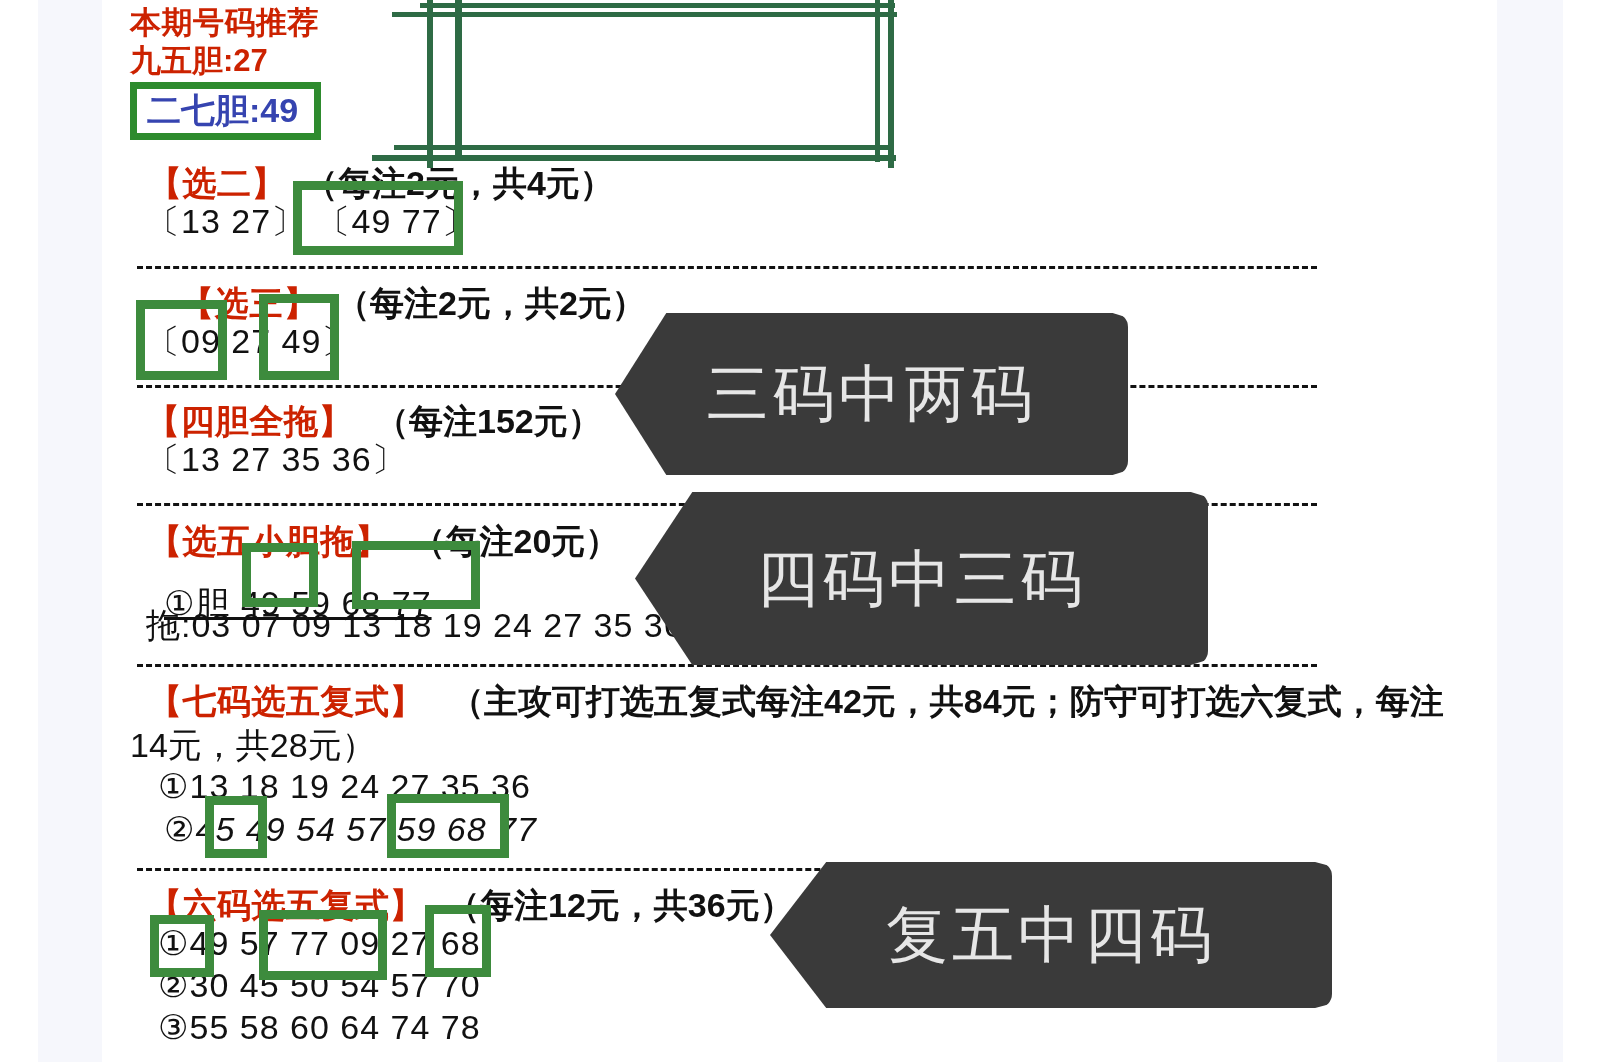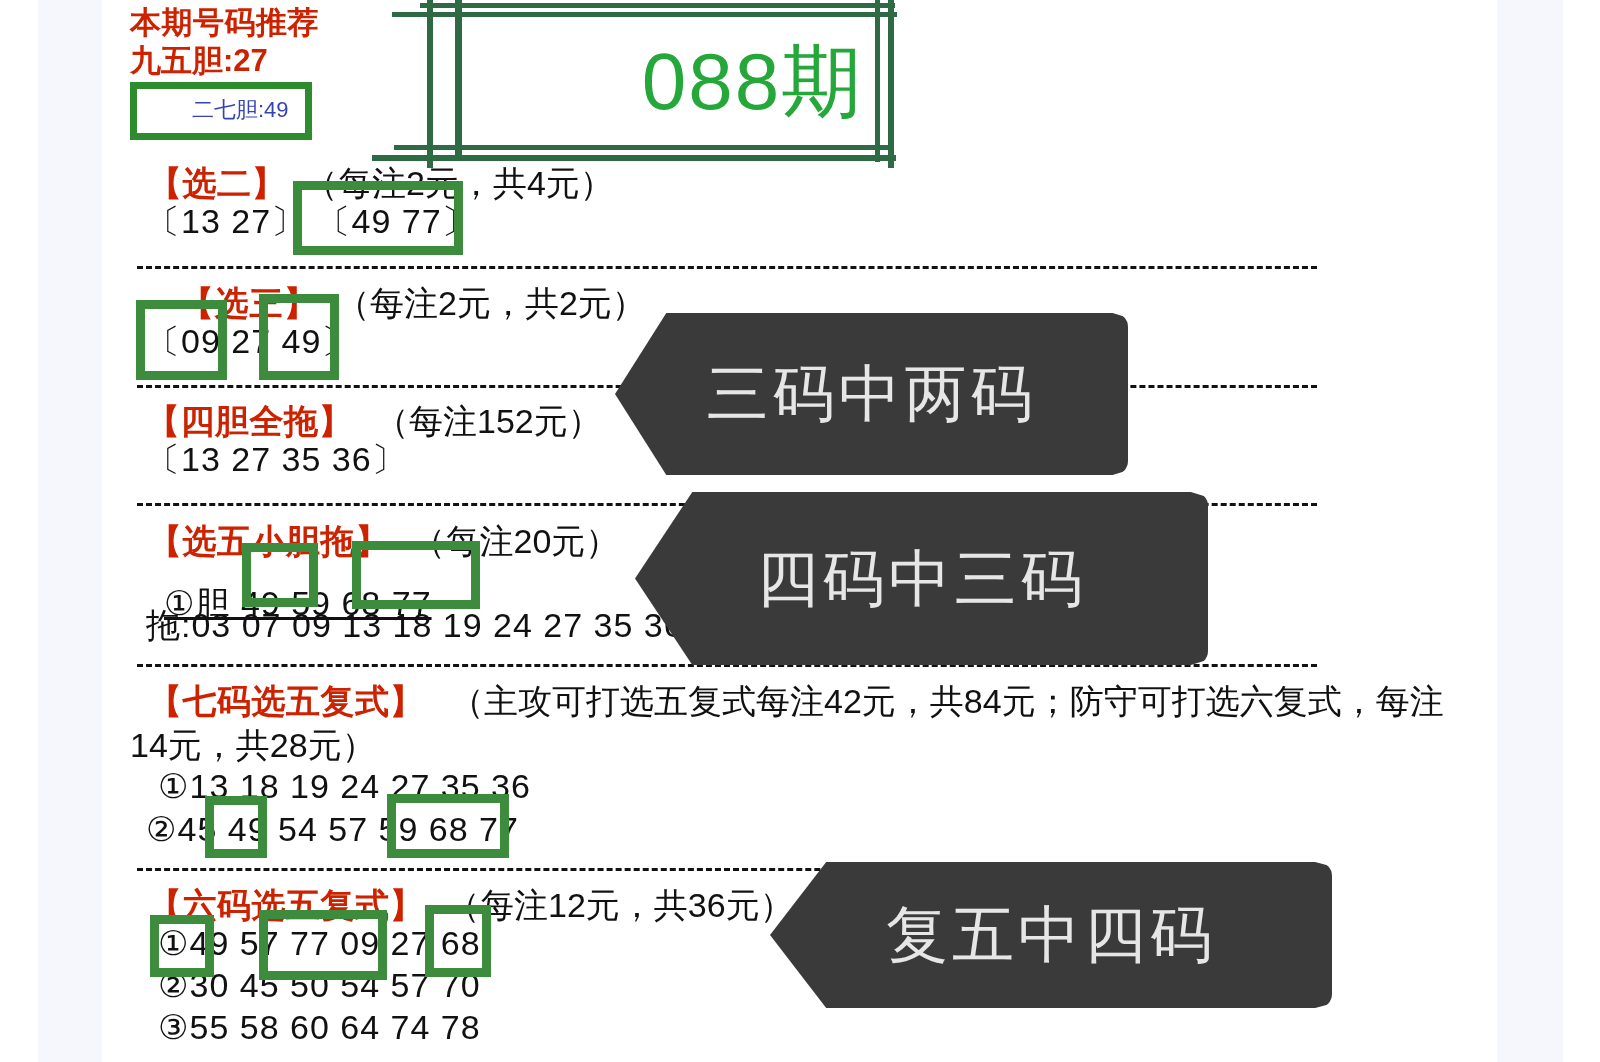--- a/index.html
+++ b/index.html
@@ -71,25 +71,24 @@
   }
   .hdr-box {
     margin-top: 2px;
     display: inline-block;
     border: 7px solid #2e8b2e;
     padding: 2px 16px 4px 10px;
     background: #ffffff;
   }
   .hdr-box-text {
     color: #3644b0;
-    font-weight: normal;
-    font-size: 22px;
+    font-weight: bold;
+    font-size: 34px;
     line-height: 38px;
     white-space: nowrap;
-    margin-left: 45px;
   }
 
   
   .issue {
     position: absolute;
     left: 413px;
     top: 16px;
     width: 475px;
     height: 134px;
     display: flex;
@@ -108,21 +107,21 @@
     white-space: nowrap;
     font-size: 34px;
     line-height: 46px;
     color: #111111;
   }
   .sect-title {
     color: #cc2200;
     font-weight: bold;
     letter-spacing: 0.5px;
   }
-  .paren { color: #111111; font-weight: normal; }
+  .paren { color: #111111; font-weight: bold; }
 
   
   .sep {
     position: absolute;
     height: 0;
     border-top: 3px dashed #121212;
   }
 
   
   .hl {
@@ -170,21 +169,20 @@
     <div class="frame-line" style="left:270px; top:155px; width:524px; height:6px;"></div>
 
     <div class="hdr">
       <div class="hdr-title">本期号码推荐</div>
       <div class="hdr-line2">九五胆:27</div>
       <div class="hdr-box">
         <div class="hdr-box-text">二七胆:49</div>
       </div>
     </div>
 
-    <div class="issue">088期</div>
 
     <div class="sep" style="left:35px;  top:266px; width:1180px;"></div>
     <div class="sep" style="left:35px;  top:385px; width:1180px;"></div>
     <div class="sep" style="left:35px;  top:503px; width:1180px;"></div>
     <div class="sep" style="left:35px;  top:664px; width:1180px;"></div>
     <div class="sep" style="left:35px;  top:868px; width:1180px;"></div>
 
     <div class="row" style="left:46px; top:160px;">
       <span class="sect-title">【选二】</span><span style="display:inline-block;width:18px"></span><span class="paren">（每注2元，共4元）</span>
     </div>
@@ -204,21 +202,21 @@
       <span class="sect-title">【选五小胆拖】</span><span style="display:inline-block;width:22px"></span><span class="paren">（每注20元）</span>
     </div>
     <div class="row" style="left:62px; top:580px; letter-spacing:1px;text-decoration:underline;">①胆 49 59 68 77</div>
     <div class="row" style="left:44px; top:602px; letter-spacing:1px;">拖:03 07 09 13 18 19 24 27 35 36</div>
 
     <div class="row" style="left:46px; top:678px;">
       <span class="sect-title">【七码选五复式】</span><span style="display:inline-block;width:26px"></span><span class="paren">（主攻可打选五复式每注42元，共84元；防守可打选六复式，每注</span>
     </div>
     <div class="row" style="left:28px; top:722px;">14元，共28元）</div>
     <div class="row" style="left:56px; top:763px; letter-spacing:1px;">①13 18 19 24 27 35 36</div>
-    <div class="row" style="left:44px; top:806px; letter-spacing:1px;">②45 49 54 57 59 68 77</div>
+    <div class="row" style="left:62px; top:806px; letter-spacing:1px;font-style:italic;">②45 49 54 57 59 68 77</div>
 
     <div class="row" style="left:46px; top:882px;">
       <span class="sect-title">【六码选五复式】</span><span style="display:inline-block;width:22px"></span><span class="paren">（每注12元，共36元）</span>
     </div>
     <div class="row" style="left:56px; top:920px; letter-spacing:1px;">①49 57 77 09 27 68</div>
     <div class="row" style="left:56px; top:962px; letter-spacing:1px;">②30 45 50 54 57 70</div>
     <div class="row" style="left:56px; top:1004px; letter-spacing:1px;">③55 58 60 64 74 78</div>
 
     <div class="hl" style="left:191px; top:181px; width:170px; height:74px;"></div>
     <div class="hl" style="left:34px;  top:300px; width:91px;  height:80px;"></div>

